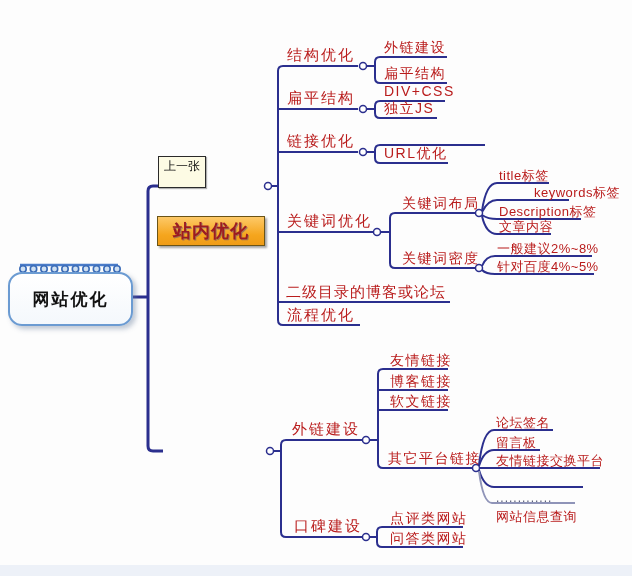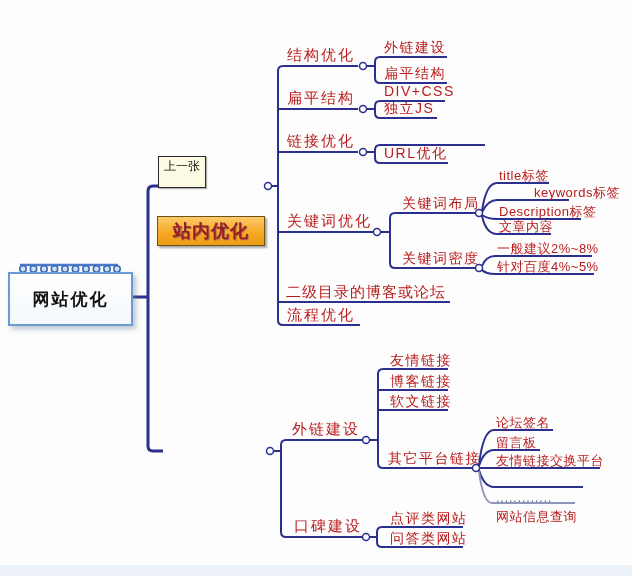--- a/index.html
+++ b/index.html
@@ -25,21 +25,21 @@
   .lv2{font-size:15px;letter-spacing:2px;}
   .lv2w{font-size:15px;letter-spacing:1px;}
   .lv3{font-size:14px;letter-spacing:1.5px;}
   .lv4{font-size:13px;letter-spacing:0.5px;}
   .dots{color:#5a5f78;font-size:12px;letter-spacing:1px;}
   .rootbox{
     position:absolute;
     left:8px;top:272px;width:121px;height:50px;
     background:linear-gradient(180deg,#ffffff 0%,#f4f8fc 100%);
     border:2px solid #6b9bd2;
-    border-radius:0;
+    border-radius:14px;
     box-shadow:3px 3px 5px rgba(110,130,160,0.45);
     display:flex;align-items:center;justify-content:center;
   }
   .rootbox span{
     font-size:17px;font-weight:bold;color:#111;letter-spacing:2px;
   }
   .branchbox{
     position:absolute;
     background:linear-gradient(180deg,#fdc968 0%,#f5a51d 65%,#ef9c17 100%);
     border:1px solid #6b5416;

